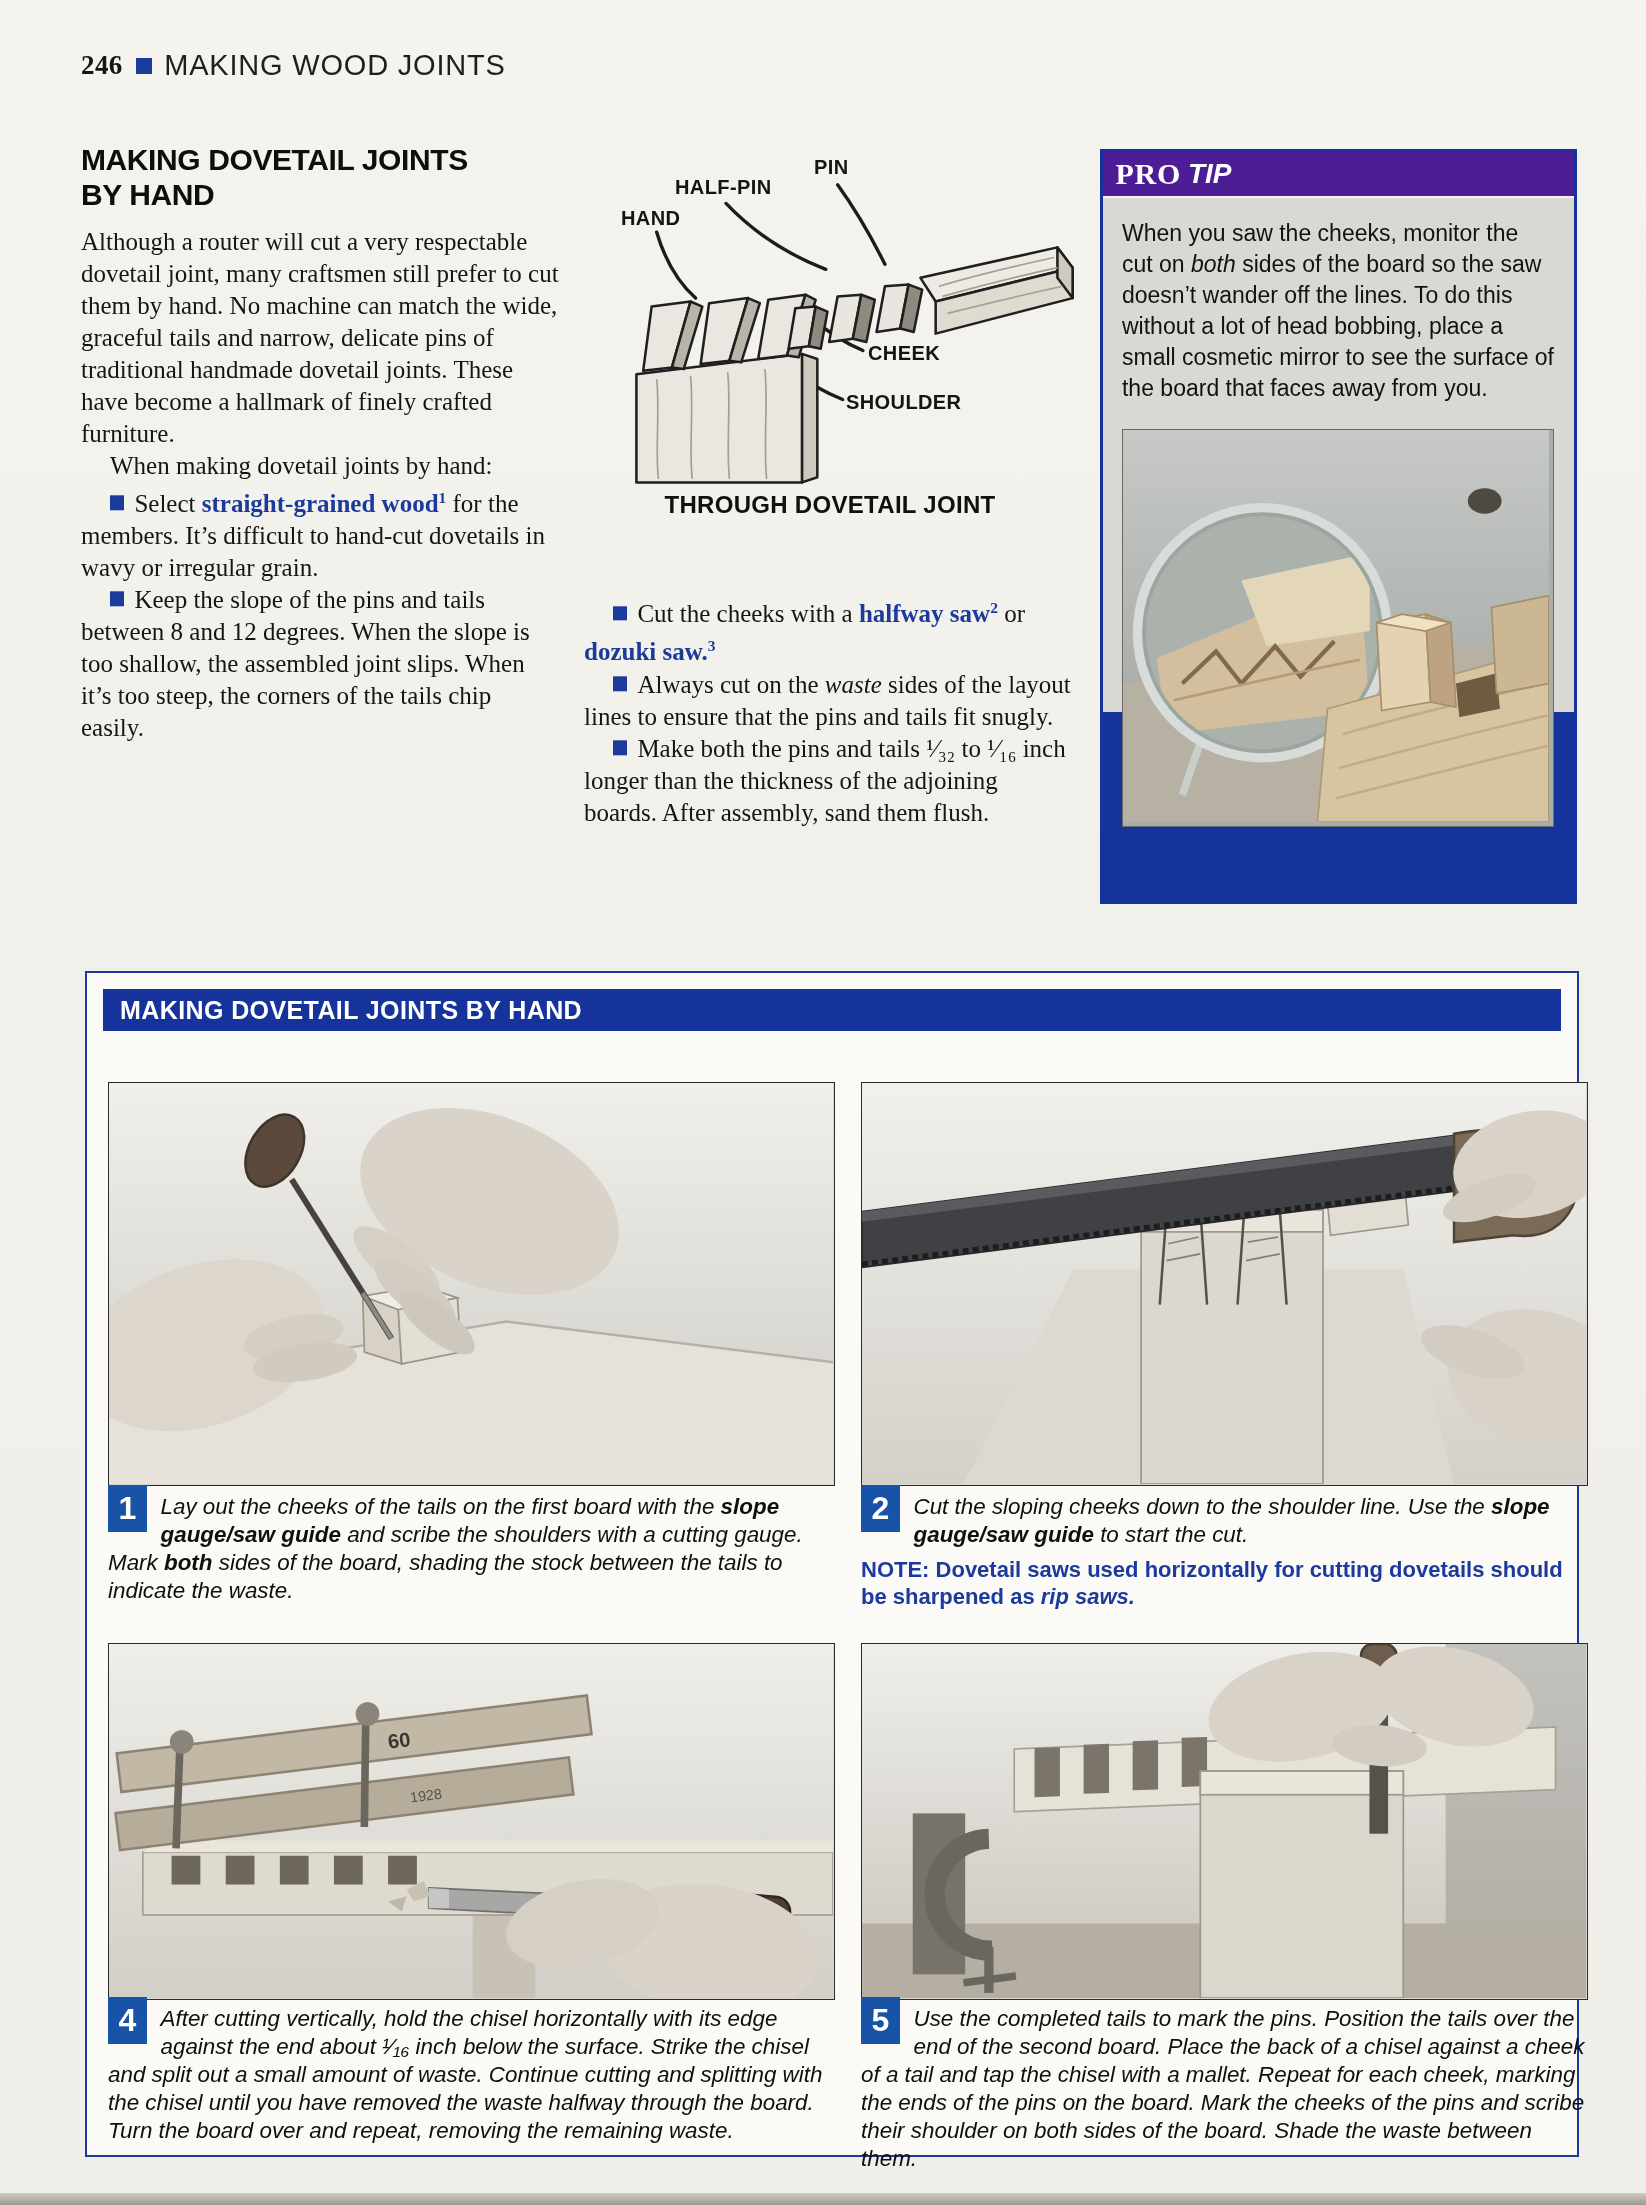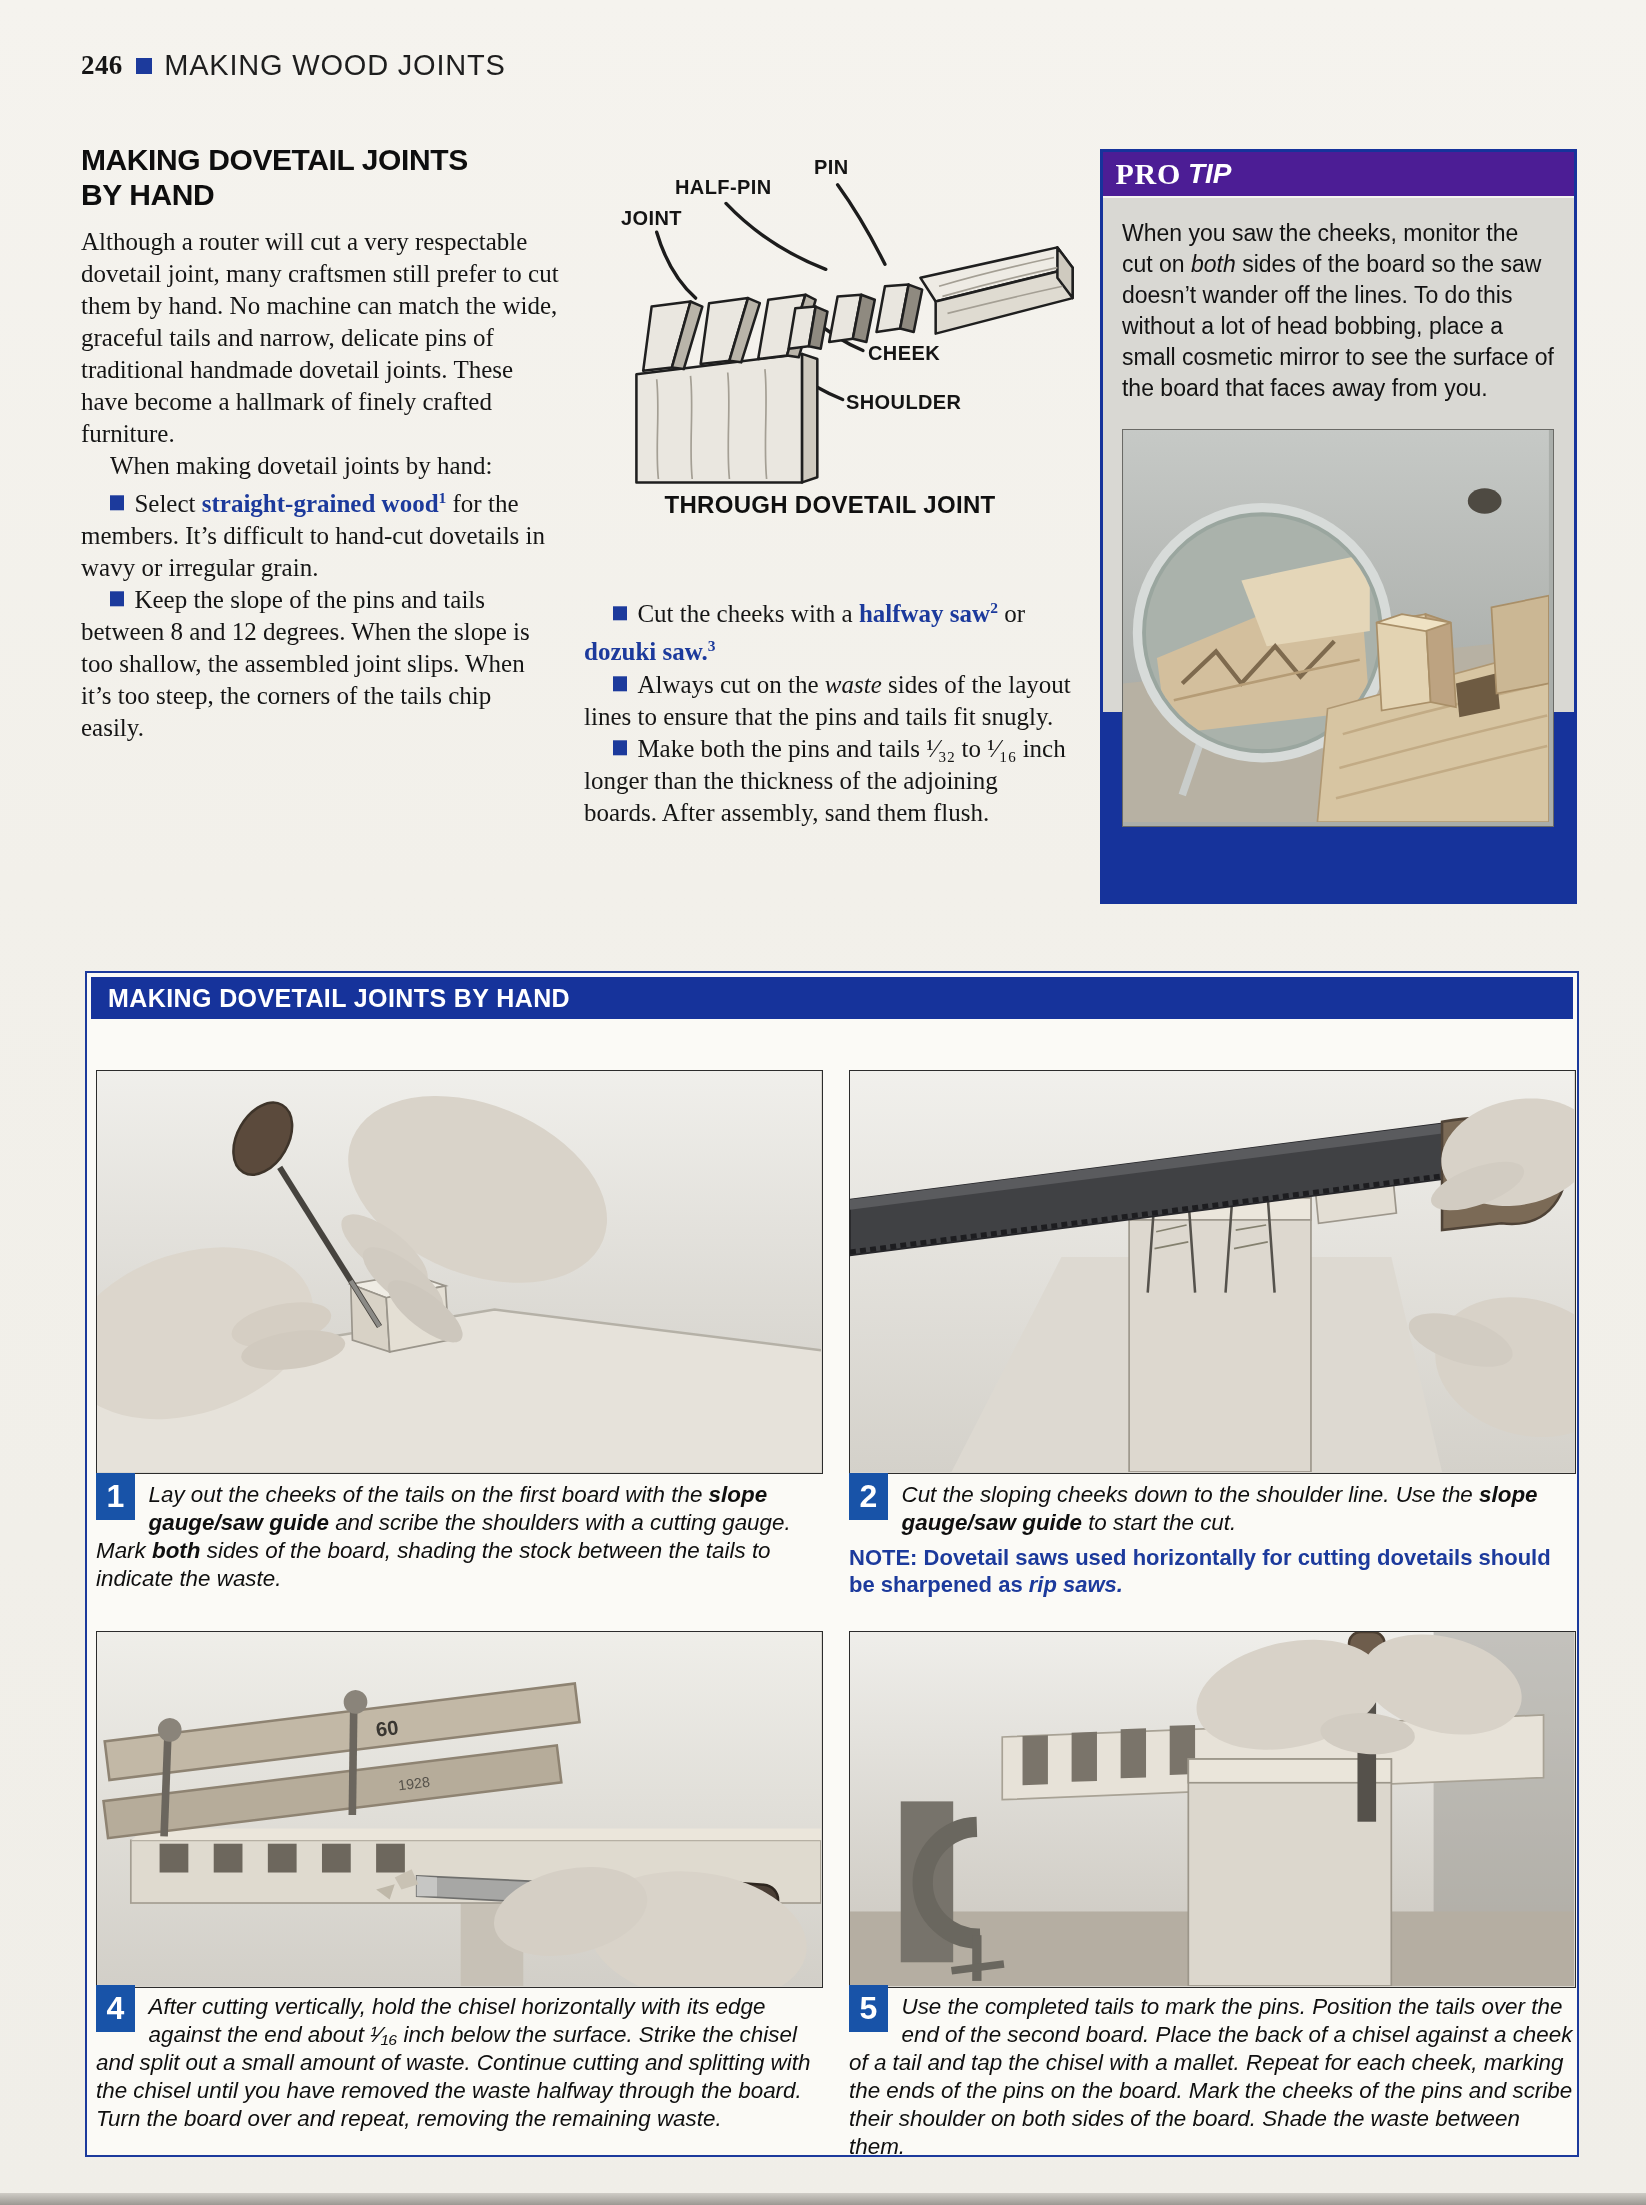--- a/index.html
+++ b/index.html
@@ -31,21 +31,21 @@
   
   .protip{position:absolute;left:1100px;top:149px;width:477px;height:755px;background:#16339b;padding:3.4px;box-sizing:border-box;}
   .protip-head{height:44px;background:#4c1d95;color:#fff;display:flex;align-items:center;padding-left:12px;}
   .protip-head .pro{font-family:"Liberation Serif",serif;font-weight:bold;font-size:30px;letter-spacing:0.8px;}
   .protip-head .tip{font-family:"Liberation Sans",sans-serif;font-weight:bold;font-style:italic;font-size:28px;margin-left:6.8px;text-align:right;}
   .protip-body{background:#d9d8d3;border-top:2.5px solid #f4f3ef;height:516px;box-sizing:border-box;padding:20px 18.6px 0 18.6px;}
   .protip-text{font-family:"Liberation Sans",sans-serif;font-size:23px;line-height:31px;color:#121212;}
   .protip-photo{position:relative;width:430px;height:396px;margin-top:25px;border:1.7px solid #6a6a66;background:#aaaeaa;overflow:hidden;}
   
   .stepsbox{position:absolute;left:85px;top:971px;width:1494px;height:1186px;box-sizing:border-box;
-            border:2.5px solid #1c3a9c;background:#fbfaf6;padding:4px;}
+            border:2.5px solid #1c3a9c;background:#fbfaf6;padding:16px;}
   .sbanner{height:42px;background:#16339b;color:#fff;font-family:"Liberation Sans",sans-serif;font-weight:bold;
            font-size:25px;line-height:42px;padding-left:17px;letter-spacing:0.4px;}
   .sb-inner{position:relative;width:1479px;height:1130px;}
   .photo{position:absolute;border:1.7px solid #2c2c2c;background:#d9d6cf;overflow:hidden;box-sizing:border-box;}
   .ph1{left:5px;top:51px;width:727px;height:404px;}
   .ph2{left:758px;top:51px;width:727px;height:404px;}
   .ph4{left:5px;top:612px;width:727px;height:357px;}
   .ph5{left:758px;top:612px;width:727px;height:357px;}
   .cap{position:absolute;font-family:"Liberation Sans",sans-serif;font-style:italic;font-size:22.4px;line-height:28px;color:#0f0f0f;}
   .cap1{left:5px;top:462px;width:727px;}
@@ -125,21 +125,21 @@
           <polygon points="398,216 560,180 578,204 416,244" fill="#eeebe4"></polygon>
           <polygon points="416,244 578,204 578,240 416,282" fill="#dfdbd1"></polygon>
           <polygon points="560,180 578,204 578,240 560,216" fill="#cfcabf"></polygon>
         </g>
         <g fill="none" stroke="#a49f94" stroke-width="2">
           <path d="M420,226 C460,214 510,202 556,192"></path>
           <path d="M424,238 C466,226 514,214 560,204"></path>
           <path d="M430,258 C470,248 520,236 566,226"></path>
         </g>
       </svg>
-      <span class="dlabel" style="left:37px;top:112px;">JOINT</span>
+      <span class="dlabel" style="left:37px;top:112px;">HAND</span>
       <span class="dlabel" style="left:91px;top:81px;">HALF-PIN</span>
       <span class="dlabel" style="left:230px;top:61px;">PIN</span>
       <span class="dlabel" style="left:284px;top:247px;">CHEEK</span>
       <span class="dlabel" style="left:262px;top:296px;">SHOULDER</span>
     </div>
     <div class="dia-caption">THROUGH DOVETAIL JOINT</div>
     <div class="midtext">
       <p class="body-p bullet"><span class="bmark"></span><span>Cut the cheeks with a </span><span class="term">halfway saw</span><sup class="fn">2</sup><span> or </span><span class="term">dozuki saw.</span><sup class="fn">3</sup></p>
       <p class="body-p bullet"><span class="bmark"></span><span>Always cut on the </span><span class="it">waste</span><span> sides of the layout lines to ensure that the pins and tails fit snugly.</span></p>
       <p class="body-p bullet"><span class="bmark"></span><span>Make both the pins and tails ¹⁄₃₂ to ¹⁄₁₆ inch longer than the thickness of the adjoining boards. After assembly, sand them flush.</span></p>

